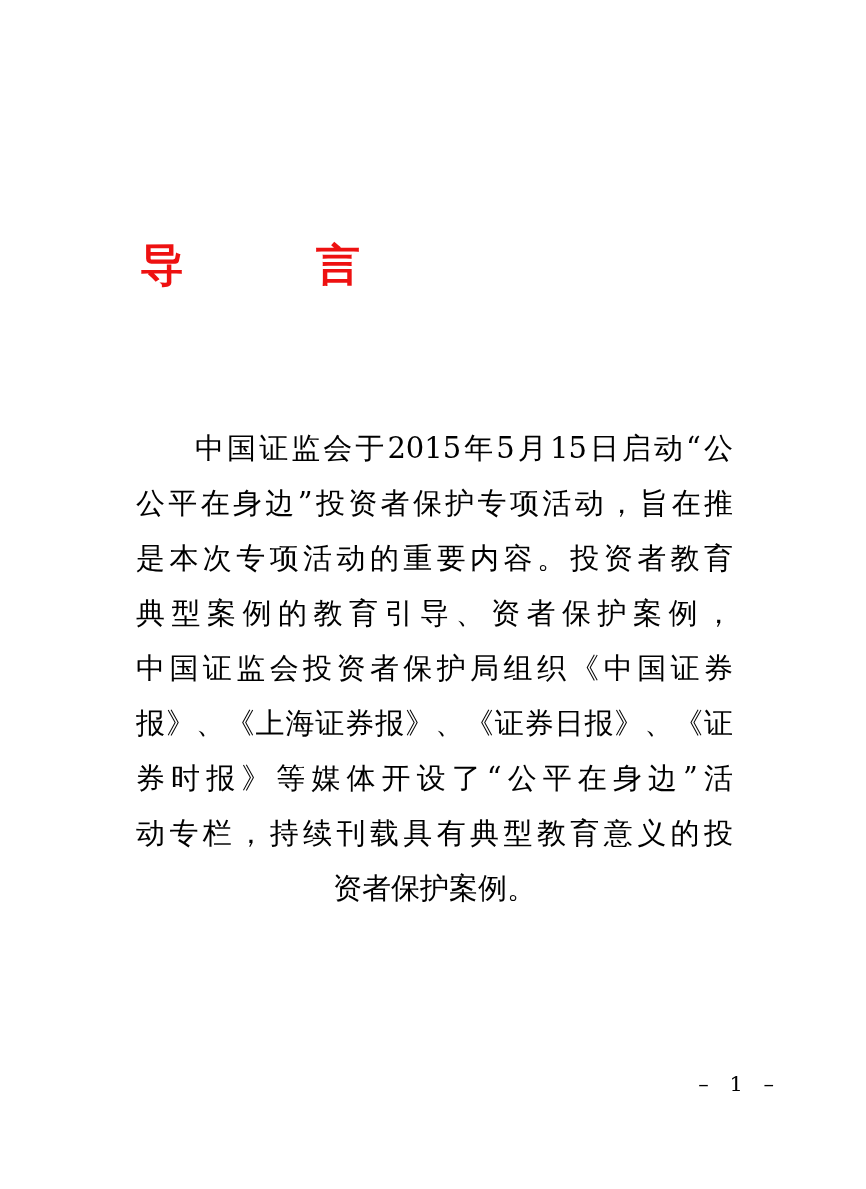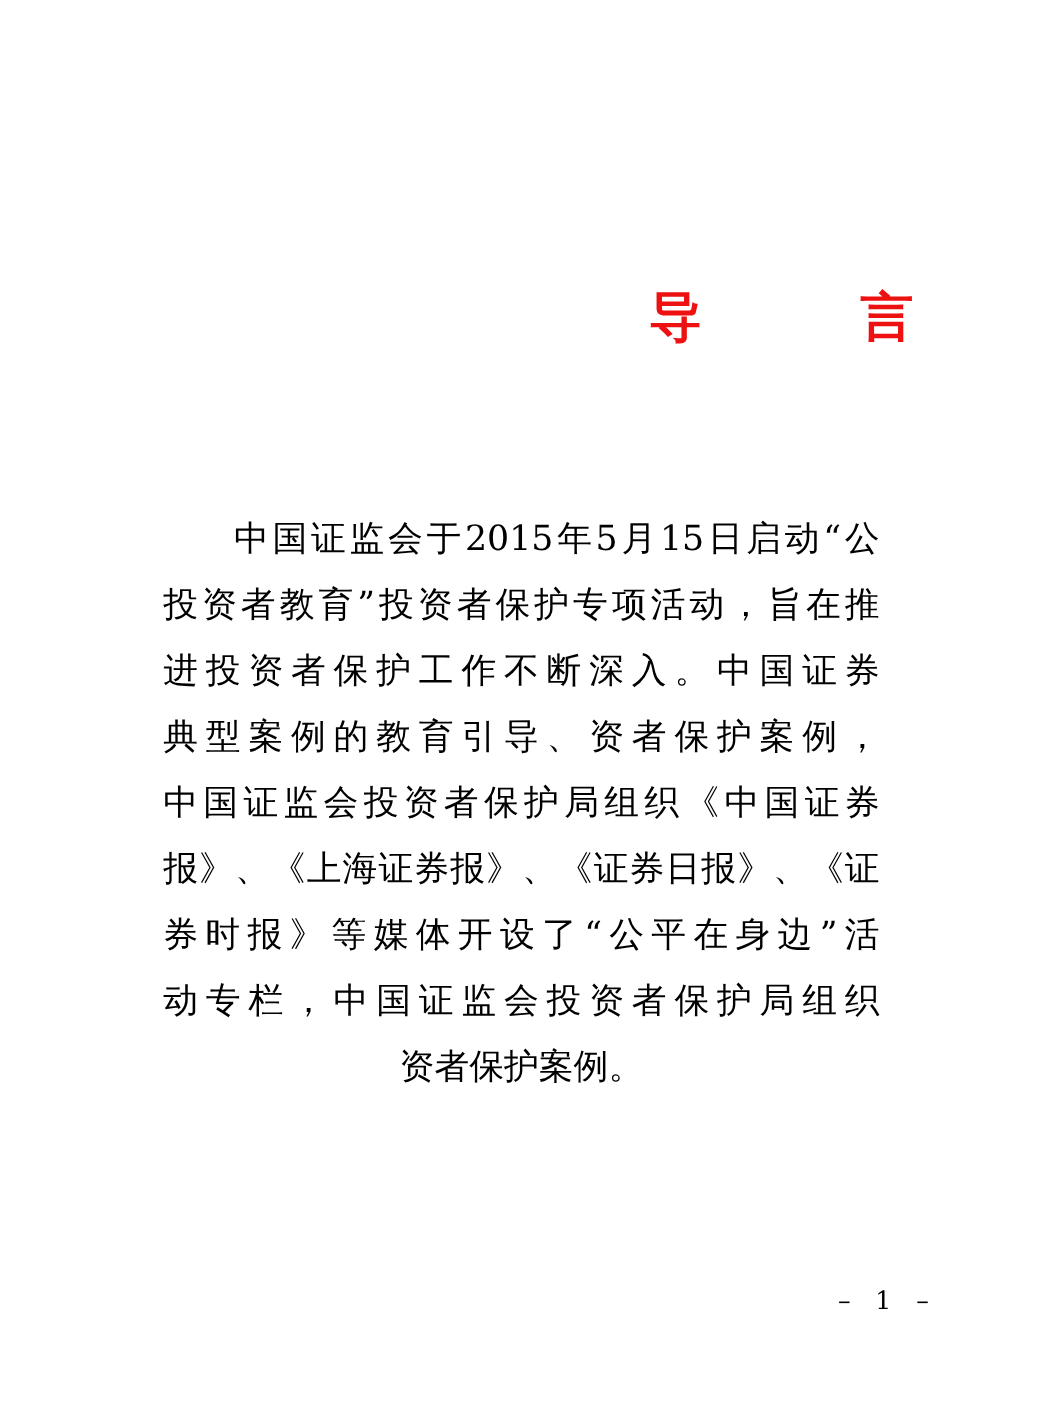--- a/index.html
+++ b/index.html
@@ -14,21 +14,21 @@
     background: #ffffff;
     overflow: hidden;
     font-family: "DejaVu Serif", "Liberation Serif", serif;
     color: #000000;
   }
   .doc-title {
     position: absolute;
     top: 240px;
     left: 140px;
     width: 621px;
-    text-align: right;
+    text-align: left;
     font-size: 44px;
     line-height: 1.15;
     font-weight: bold;
     color: #ee1111;
     white-space: pre;
     letter-spacing: 0;
   }
   .body-text {
     position: absolute;
     top: 421px;
@@ -68,25 +68,25 @@
 </style>
 </head>
 <body>
 
 <div class="page">
 
   <div class="doc-title">导　　　言</div>
 
   <div class="body-text">
     <div class="body-line justify indent">中国证监会于2015年5月15日启动“公</div>
-    <div class="body-line justify">投资者教育”投资者保护专项活动，旨在推</div>
-    <div class="body-line justify">进投资者保护工作不断深入。中国证券</div>
+    <div class="body-line justify">公平在身边”投资者保护专项活动，旨在推</div>
+    <div class="body-line justify">是本次专项活动的重要内容。投资者教育</div>
     <div class="body-line justify">典型案例的教育引导、资者保护案例，</div>
     <div class="body-line justify">中国证监会投资者保护局组织《中国证券</div>
     <div class="body-line justify">报》、《上海证券报》、《证券日报》、《证</div>
     <div class="body-line justify">券时报》等媒体开设了“公平在身边”活</div>
-    <div class="body-line justify">动专栏，中国证监会投资者保护局组织</div>
+    <div class="body-line justify">动专栏，持续刊载具有典型教育意义的投</div>
     <div class="body-line plain">资者保护案例。</div>
   </div>
 
   <div class="page-number">– 1 –</div>
 
 </div>
 
 </body></html>

